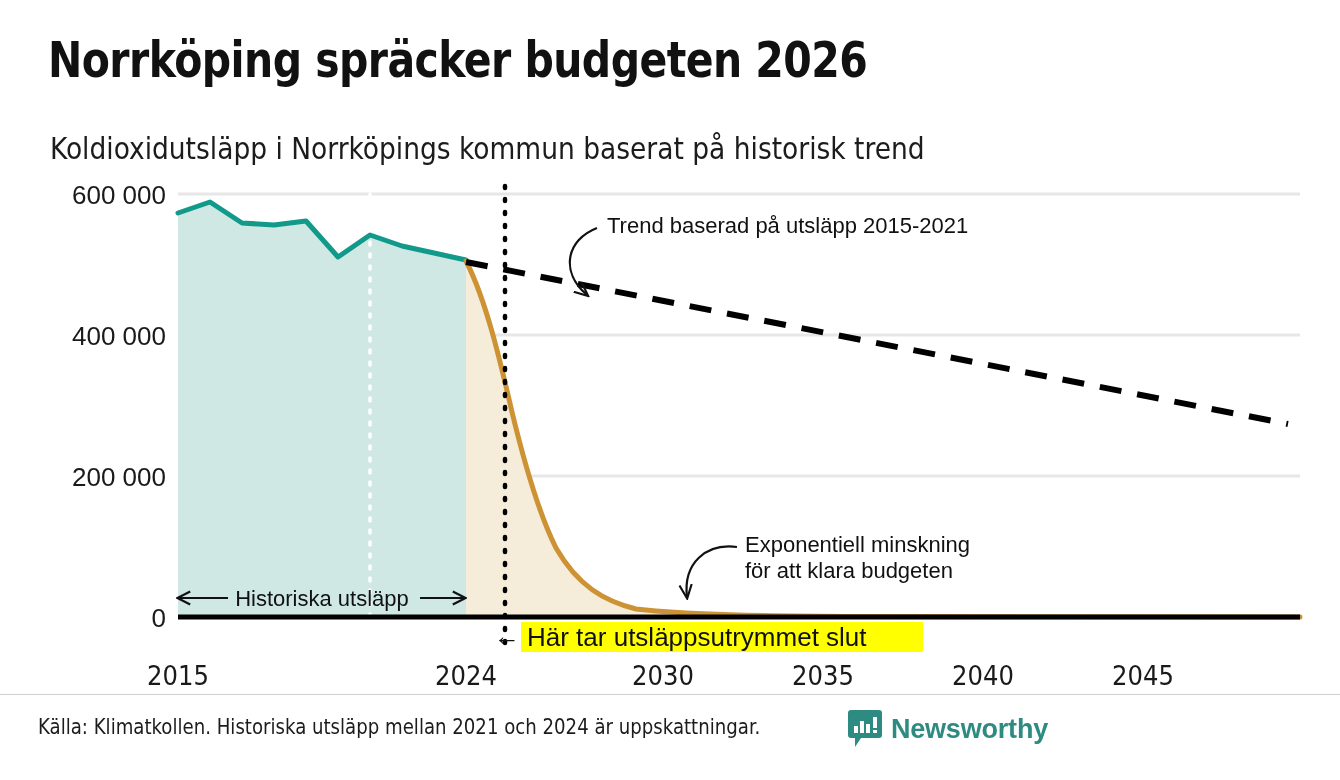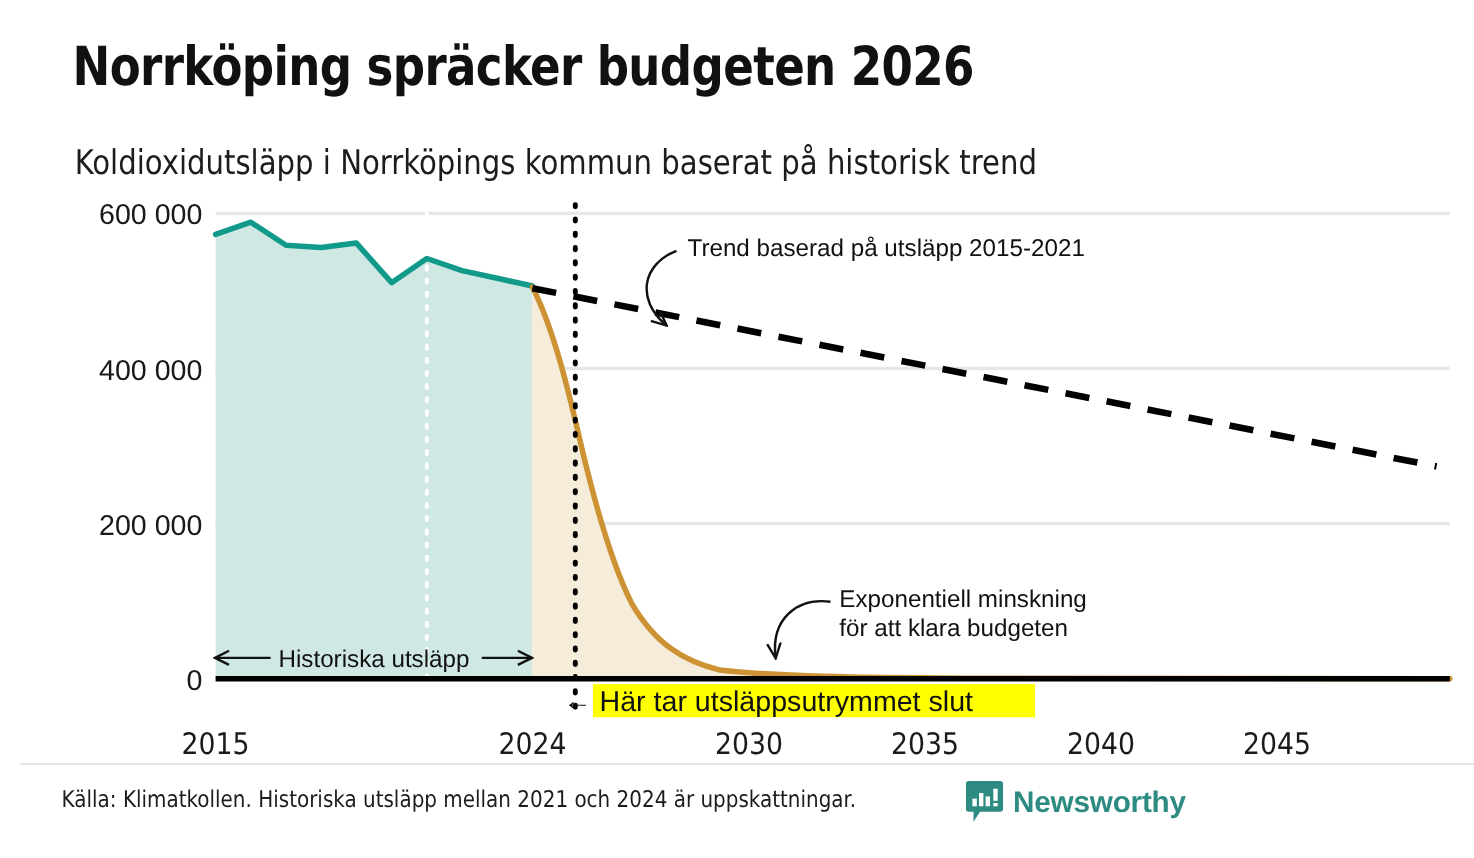--- a/index.html
+++ b/index.html
@@ -12,21 +12,20 @@
     font-family: "Liberation Sans", sans-serif;
     color: #1a1a1a;
     overflow: hidden;
     position: relative;
   }
   #chart-root {
     position: relative;
     width: 1096px;
     height: 780px;
     background: #ffffff;
-    margin-left: 18px;
   }
 
   
   #chart-title {
     position: absolute;
     left: 48px; top: 32px;
     width: 1240px;
     font-family: "DejaVu Sans Condensed", "Liberation Sans Narrow", "Liberation Sans", sans-serif;
     font-weight: 700;
     font-size: 49px;
@@ -71,21 +70,21 @@
     font-family: "DejaVu Sans Condensed", "Liberation Sans Narrow", "Liberation Sans", sans-serif;
     font-size: 21px;
     line-height: 30px;
     color: #1c1c1c;
     white-space: nowrap;
     transform: scaleX(0.96);
     transform-origin: left center;
   }
   #logo {
     position: absolute;
-    right: 36px; top: 710px;
+    right: 48px; top: 710px;
     height: 38px;
     display: flex;
     align-items: center;
     gap: 9px;
   }
   #logo-mark { width: 34px; height: 38px; display: block; }
   #logo-text {
     font-family: "Liberation Sans", sans-serif;
     font-weight: 700;
     font-size: 27px;

